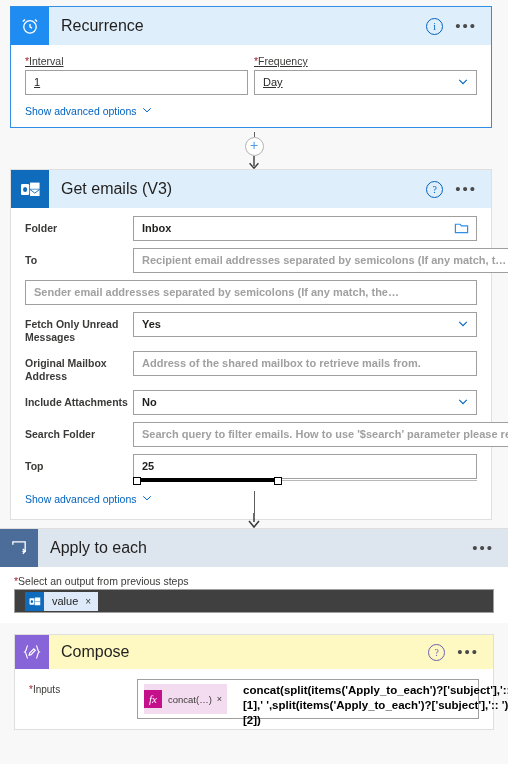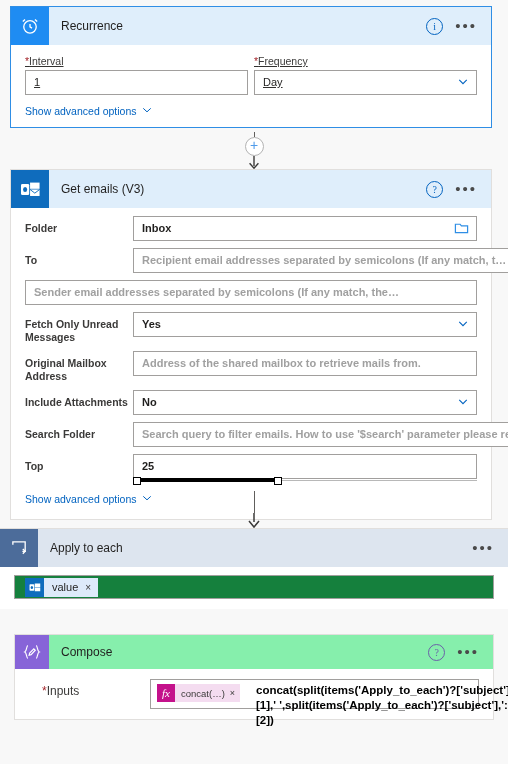--- a/index.html
+++ b/index.html
@@ -31,21 +31,21 @@
   }
   .card-icon {
     width: 38px;
     height: 38px;
     flex: 0 0 38px;
     display: flex;
     align-items: center;
     justify-content: center;
   }
   .card-title {
-    font-size: 12px;
+    font-size: 16px;
     color: #201f1e;
     margin-left: 12px;
     flex: 1 1 auto;
     white-space: nowrap;
   }
   .hdr-icons {
     display: flex;
     align-items: center;
     gap: 12px;
     padding-right: 14px;
@@ -221,21 +221,21 @@
   .ate-label {
     font-size: 10.5px;
     color: #3b3a39;
     margin-bottom: 2px;
   }
   .token-box {
     box-sizing: border-box;
     width: 100%;
     height: 24px;
     border: 1px solid #a19f9d;
-    background: #15803d;
+    background: #404040;
     display: flex;
     align-items: center;
     padding-left: 10px;
   }
   .token {
     display: inline-flex;
     align-items: center;
     background: #deeafa;
     height: 19px;
   }
@@ -256,54 +256,53 @@
 
   
   #compose-card {
     position: absolute;
     left: 14px;
     top: 634px;
     width: 478px;
     background: #fff;
     border: 1px solid #e1dfdd;
   }
-  #compose-card .card-header { background: #86efac; height: 34px; }
+  #compose-card .card-header { background: #fef9c3; height: 34px; }
   #compose-card .card-icon { background: #8764d8; width: 34px; flex-basis: 34px; height: 34px; }
   #compose-card .circ-ico { border-color: #6b5fa8; color: #6b5fa8; }
   .compose-body {
     display: flex;
     align-items: flex-start;
     padding: 10px 14px 10px 14px;
   }
   .compose-label {
     width: 108px;
     flex: 0 0 108px;
-    font-size: 12px;
+    font-size: 10px;
     color: #3b3a39;
     padding-top: 5px;
-    margin-left: 13px;
   }
   .expr-field {
     flex: 1 1 auto;
     position: relative;
   }
   .expr-box {
     box-sizing: border-box;
     border: 1px solid #a19f9d;
     background: #fff;
     min-height: 30px;
     padding: 4px 6px;
     display: flex;
     align-items: flex-start;
   }
   .fx-token {
     display: inline-flex;
     align-items: center;
     background: #f4dcf0;
-    height: 18px;
+    height: 30px;
     flex: 0 0 auto;
   }
   .fx-ico {
     width: 18px;
     height: 18px;
     background: #c4118b;
     color: #fff;
     font-family: "Liberation Serif", serif;
     font-style: italic;
     font-size: 11px;
@@ -500,20 +499,21 @@
         <path d="M3 6V3h13v10h-3"></path>
         <path d="M13.5 10.5 16 13l-2.5 2.5"></path>
       </svg>
     </div>
     <div class="card-title">Apply to each</div>
     <div class="hdr-icons">
       <div class="ellipsis">•••</div>
     </div>
   </div>
   <div class="ate-body">
+    <div class="ate-label"><span class="req-star">*</span><span>Select an output from previous steps</span></div>
     <div class="token-box">
       <div class="token">
         <div class="token-ico">
           <svg width="12" height="11" viewBox="0 0 24 22" fill="none">
             <rect x="1" y="4.5" width="9.5" height="13" rx="1.6" fill="#fff"></rect>
             <ellipse cx="5.75" cy="11" rx="2.4" ry="3" fill="#0f6cbd"></ellipse>
             <rect x="11.5" y="3" width="11" height="7.2" fill="#fff"></rect>
             <rect x="11.5" y="11" width="11" height="7.5" fill="#fff"></rect>
           </svg>
         </div>

